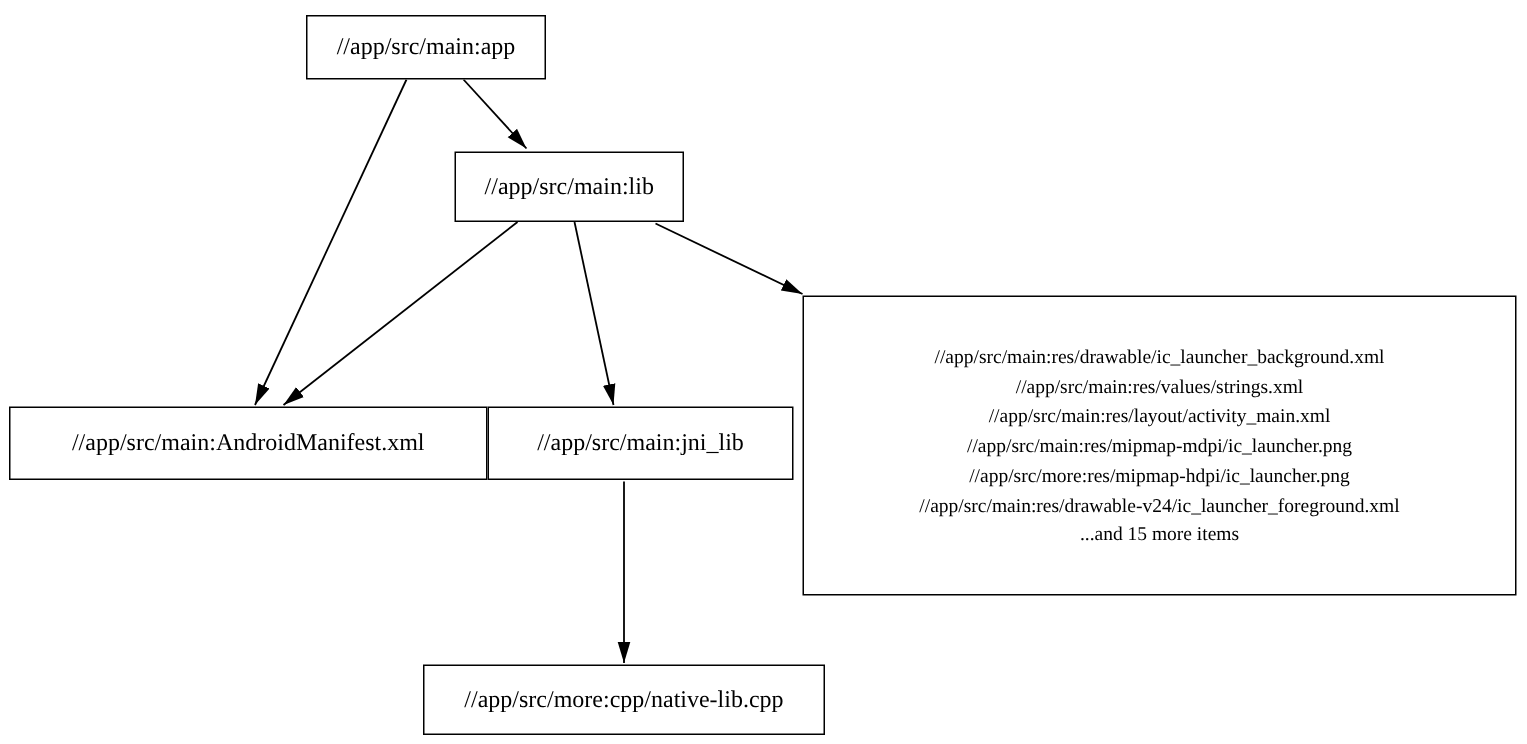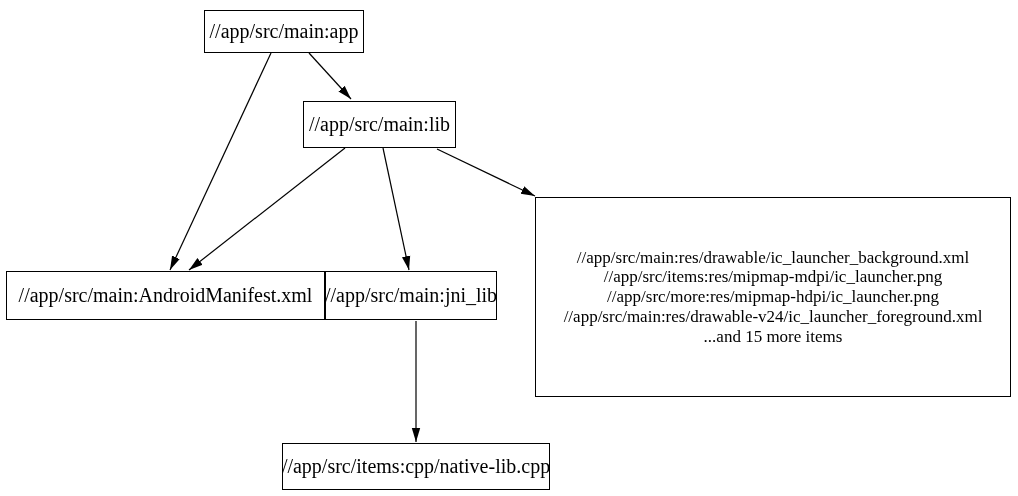--- a/index.html
+++ b/index.html
@@ -25,28 +25,28 @@
     pointer-events: none;
   }
   .node {
     position: absolute;
     box-sizing: border-box;
     border: 1px solid #000000;
     background: #ffffff;
     display: flex;
     align-items: center;
     justify-content: center;
-    font-size: 20px;
+    font-size: 16px;
     white-space: nowrap;
     text-align: center;
   }
   .node-multi {
     flex-direction: column;
     justify-content: center;
-    font-size: 17px;
+    font-size: 13px;
     line-height: 19.7px;
   }
   .node-multi .res-line {
     display: block;
   }
 </style>
 </head>
 <body>
 
 <div class="canvas">
@@ -70,29 +70,31 @@
   </div>
 
   <div class="node" style="left:303px; top:101px; width:153px; height:47px;">
     <span>//app/src/main:lib</span>
   </div>
 
   <div class="node" style="left:6px; top:271px; width:319px; height:49px;">
     <span>//app/src/main:AndroidManifest.xml</span>
   </div>
 
-  <div class="node" style="left:325px; top:271px; width:172px; height:49px;">
+  <div class="node" style="left:325px; top:271px; width:204px; height:49px;">
     <span>//app/src/main:jni_lib</span>
   </div>
 
   <div class="node node-multi" style="left:535px; top:197px; width:476px; height:200px;">
     <span class="res-line">//app/src/main:res/drawable/ic_launcher_background.xml</span>
-    <span class="res-line">//app/src/items:res/mipmap-mdpi/ic_launcher.png</span>
+    <span class="res-line">//app/src/main:res/values/strings.xml</span>
+    <span class="res-line">//app/src/main:res/layout/activity_main.xml</span>
+    <span class="res-line">//app/src/main:res/mipmap-mdpi/ic_launcher.png</span>
     <span class="res-line">//app/src/more:res/mipmap-hdpi/ic_launcher.png</span>
     <span class="res-line">//app/src/main:res/drawable-v24/ic_launcher_foreground.xml</span>
     <span class="res-line">...and 15 more items</span>
   </div>
 
   <div class="node" style="left:282px; top:443px; width:268px; height:47px;">
-    <span>//app/src/items:cpp/native-lib.cpp</span>
+    <span>//app/src/more:cpp/native-lib.cpp</span>
   </div>
 
 </div>
 
 </body></html>

